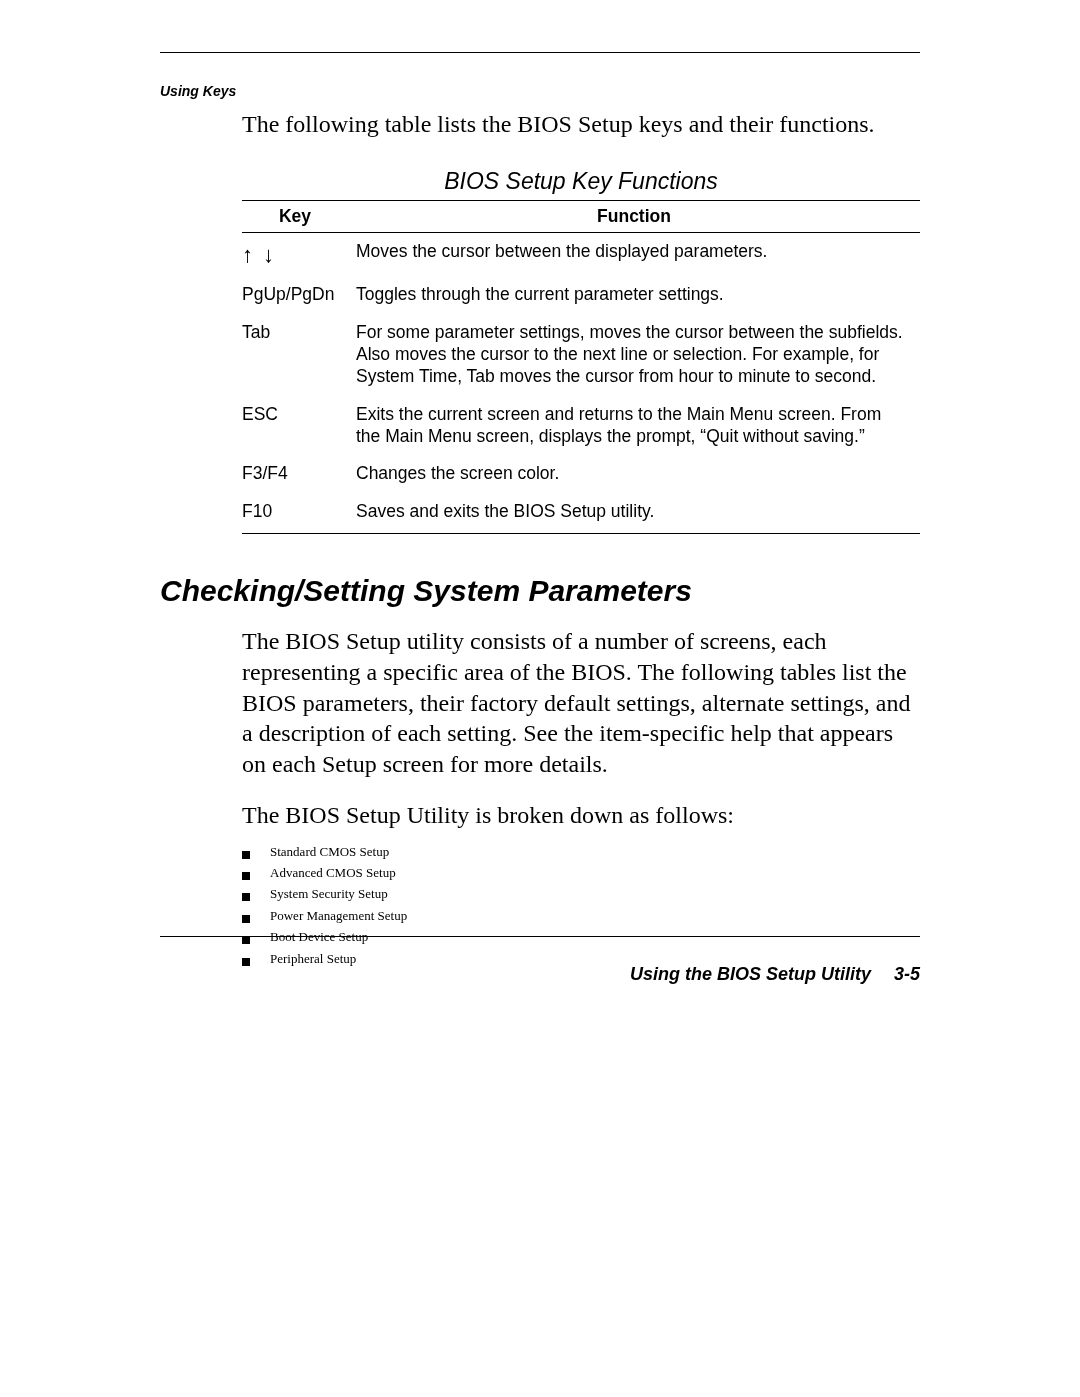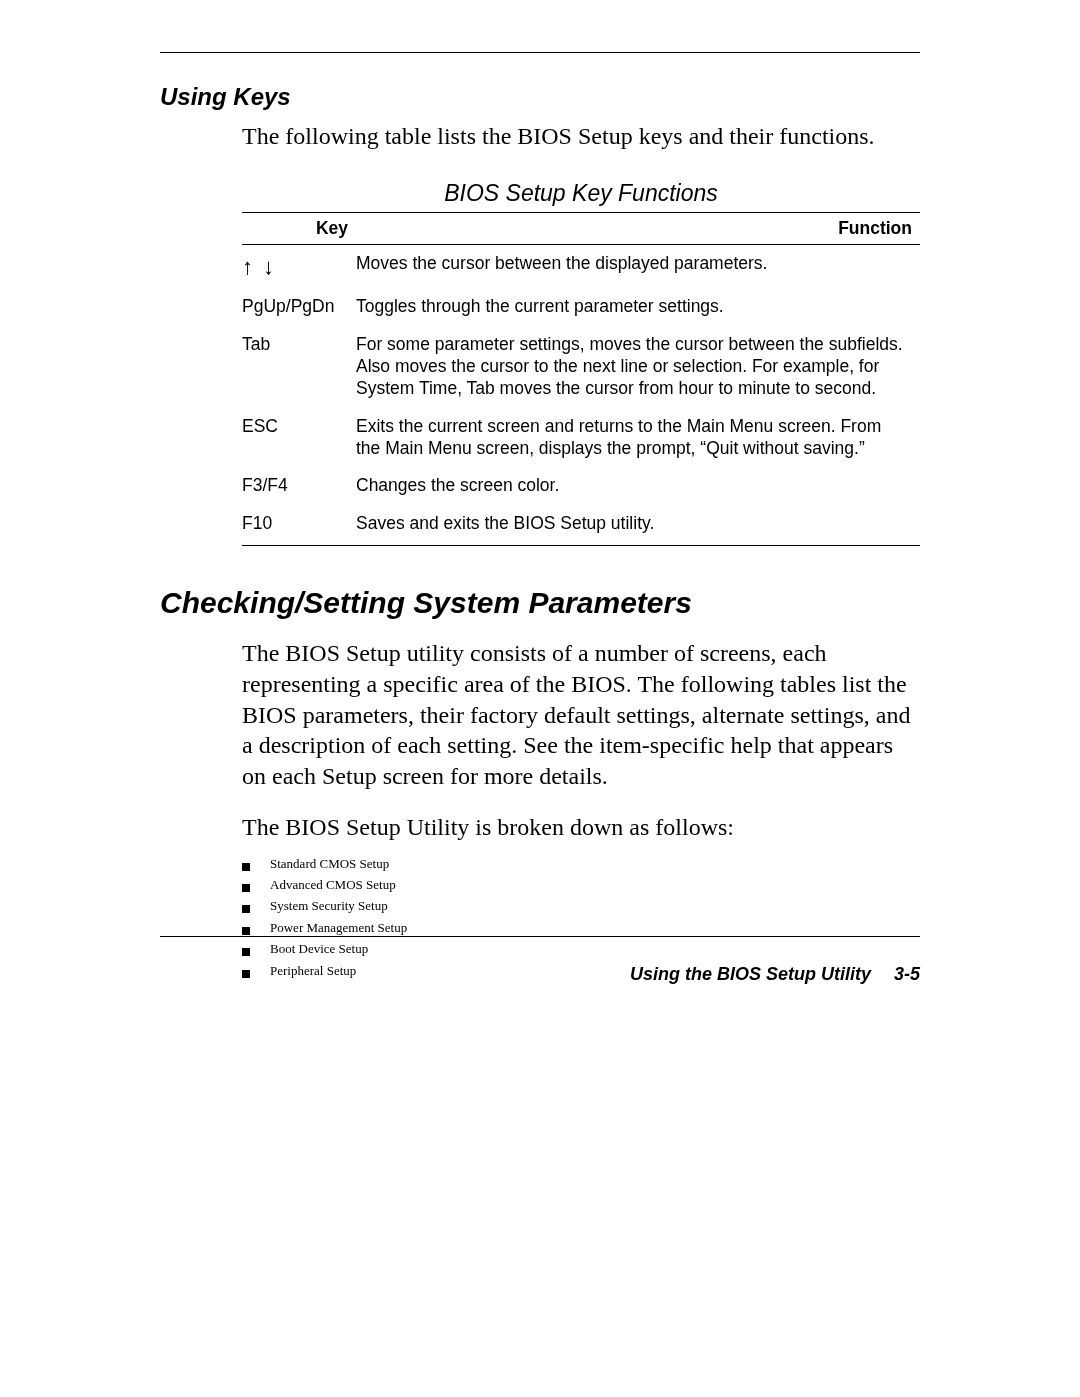--- a/index.html
+++ b/index.html
@@ -20,21 +20,21 @@
   }
   .top-rule {
     border: none;
     border-top: 1px solid #000;
     margin: 0;
   }
   .sub-heading {
     font-family: Arial, Helvetica, sans-serif;
     font-weight: bold;
     font-style: italic;
-    font-size: 24px;
+    font-size: 14px;
     margin-top: 30px;
     margin-bottom: 10px;
   }
   .body-indent {
     margin-left: 82px;
     margin-right: 0;
   }
   .body-text {
     font-family: "Times New Roman", Times, serif;
     font-size: 24px;
@@ -52,21 +52,21 @@
     text-align: center;
     margin-bottom: 5px;
   }
   table.keytable {
     border-collapse: collapse;
     width: 100%;
     font-family: Arial, Helvetica, sans-serif;
     font-size: 17.5px;
   }
   table.keytable thead th {
-    text-align: right;
+    text-align: center;
     font-weight: bold;
     border-top: 1.5px solid #000;
     border-bottom: 1px solid #000;
     padding: 5px 8px 5px 0;
   }
   table.keytable tbody td {
     vertical-align: top;
     padding: 8px 10px 8px 0;
     line-height: 1.25;
   }

